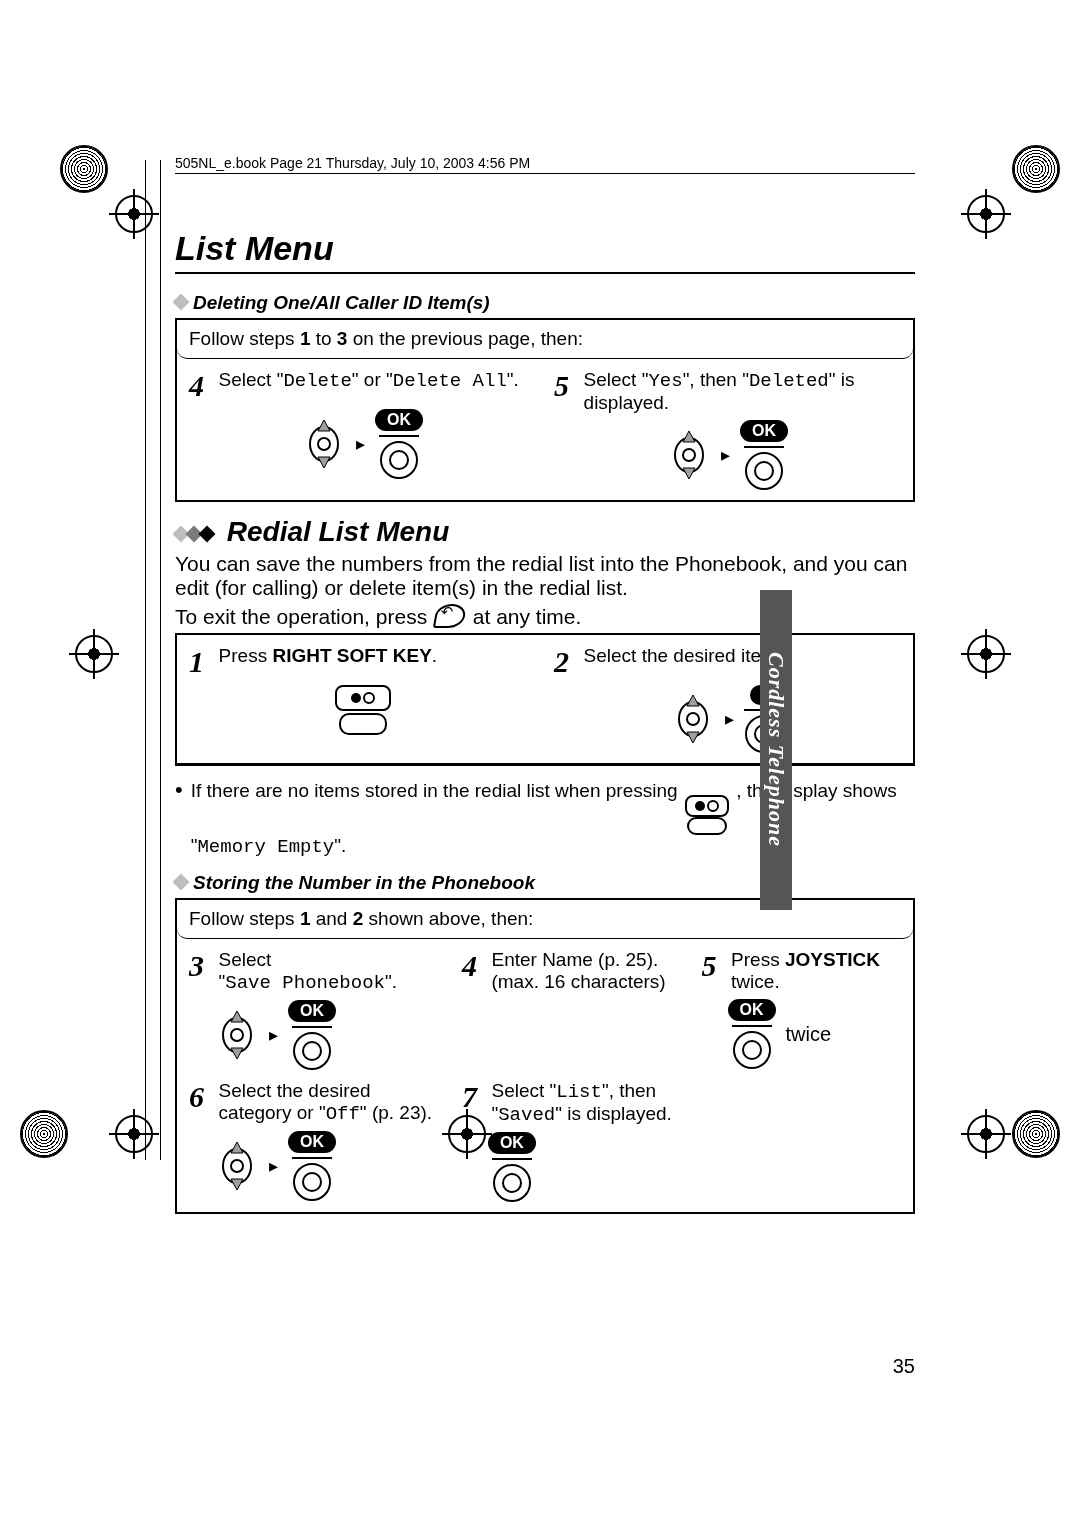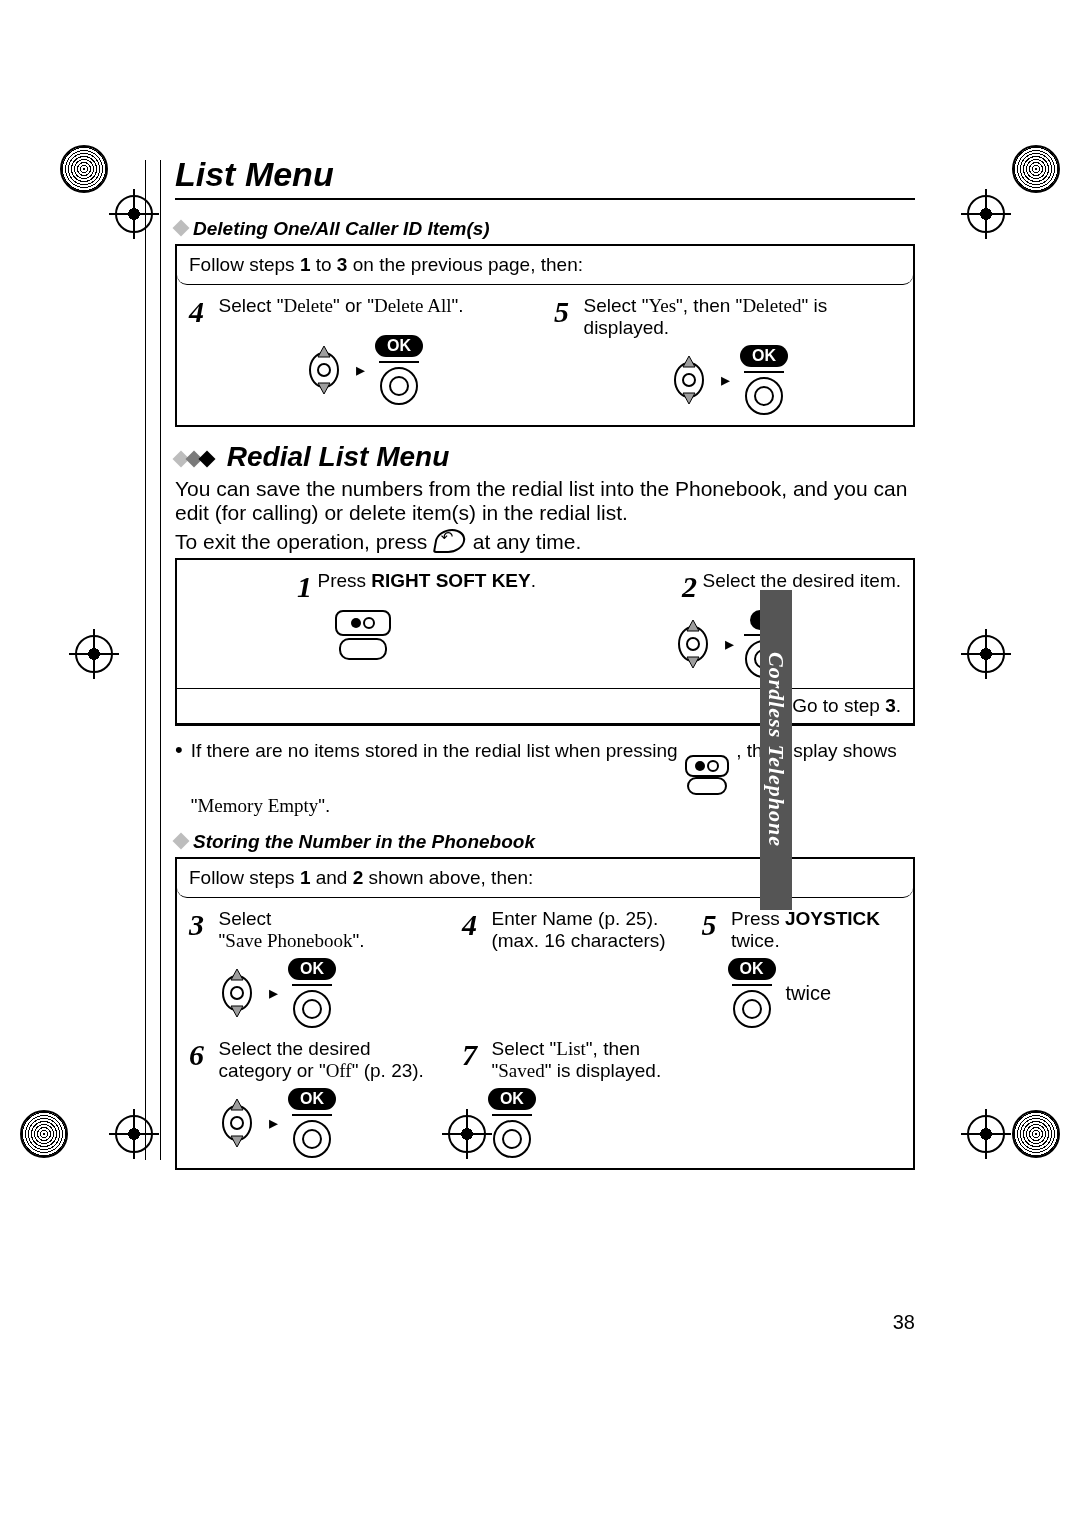--- a/index.html
+++ b/index.html
@@ -30,21 +30,21 @@
   .box{border:2px solid #000;margin-bottom:14px;}
   .box .hdr{border-bottom:1px solid #000;padding:8px 12px;font-size:19px;border-radius:10px;}
   .box .body{padding:10px 12px;}
   .row{display:flex;gap:18px;}
   .col{flex:1;}
 
   .stepnum{font-family:"Times New Roman",serif;font-style:italic;font-weight:bold;
            font-size:30px;display:inline-block;width:24px;vertical-align:top;}
   .steptxt{display:inline-block;vertical-align:top;max-width:calc(100% - 30px);font-size:19px;}
 
-  .mono{font-family:Liberation Serif, serif;}
+  .mono{font-family:Liberation Mono, monospace;}
 
   .ok{display:inline-block;background:#000;color:#fff;border-radius:14px;
       padding:0 12px;font-weight:bold;font-size:16px;line-height:22px;}
   .menu-key{display:inline-block;background:#000;color:#fff;border-radius:10px;
       padding:2px 10px;font-size:14px;line-height:16px;}
 
   .ctrl{display:flex;align-items:center;gap:10px;margin-top:6px;justify-content:center;}
   .joy{width:44px;height:54px;position:relative;}
   .joy svg{width:44px;height:54px;}
   .arrow{font-size:18px;}
@@ -96,20 +96,21 @@
 <div class="reg cross" style="right:75px;top:195px;"></div>
 <div class="reg cross" style="left:75px;top:635px;"></div>
 <div class="reg cross" style="right:75px;top:635px;"></div>
 <div class="reg cross" style="left:115px;top:1115px;"></div>
 <div class="reg cross" style="right:75px;top:1115px;"></div>
 <div class="reg cross" style="left:448px;top:1115px;"></div>
 <div style="position:absolute;left:145px;top:160px;width:14px;height:1000px;border-left:1px solid #000;border-right:1px solid #000;"></div>
 
 <div class="page">
 
+  <div class="runhead">505NL_e.book  Page 21  Thursday, July 10, 2003  4:56 PM</div>
 
   <div class="title-bar">
     <h1>List Menu</h1>
   </div>
 
   <div class="sub">
     <span class="dia d1"></span><span>Deleting One/All Caller ID Item(s)</span>
   </div>
 
   <div class="box">
@@ -173,21 +174,21 @@
   <h2 class="sec">
     <span class="dia d1"></span><span class="dia d2"></span><span class="dia d3"></span>
     <span>Redial List Menu</span>
   </h2>
   <p>You can save the numbers from the redial list into the Phonebook, and you can edit (for calling) or delete item(s) in the redial list.</p>
   <p>
     <span>To exit the operation, press </span><span class="exit-icon"></span><span> at any time.</span>
   </p>
 
   <div class="box">
-    <div class="body" style="border-bottom:1px solid #000;text-align:right;">
+    <div class="body" style="border-bottom:1px solid #000;">
       <div class="row">
         <div class="col">
           <span class="stepnum">1</span>
           <span class="steptxt"><span>Press </span><b>RIGHT SOFT KEY</b><span>.</span></span>
           <div class="ctrl">
             <span class="softkey">
               <span class="sk-pill">
                   <span class="dot"></span>
                   <span class="dot o"></span>
                 </span>
@@ -212,23 +213,20 @@
               <span class="menu-key">≡</span>
               <span class="bar-over"></span>
               <span class="circle">
                   <span class="inner"></span>
                 </span>
             </span>
           </div>
         </div>
       </div>
     </div>
-    <div class="foot">
-      <span>Go to step </span><b>3</b><span>.</span>
-    </div>
   </div>
 
   <div class="note">
     <span class="b">•</span>
     <span>
       <span>If there are no items stored in the redial list when pressing </span>
       <span class="sk-inline">
         <span class="sk-pill">
             <span class="dot"></span>
             <span class="dot o"></span>
@@ -337,20 +335,20 @@
                   <span class="inner"></span>
                 </span>
             </span>
           </div>
         </div>
         <div class="col" style="flex:0.9"></div>
       </div>
     </div>
   </div>
 
-  <div class="pagenum">38</div>
+  <div class="pagenum">35</div>
 </div>
 
 <div class="side-tab" style="left:760px;right:auto;">
   <span>Cordless Telephone</span>
 </div>
 
 <style>.side-tab{left:760px!important;}</style>
 
 </body></html>

